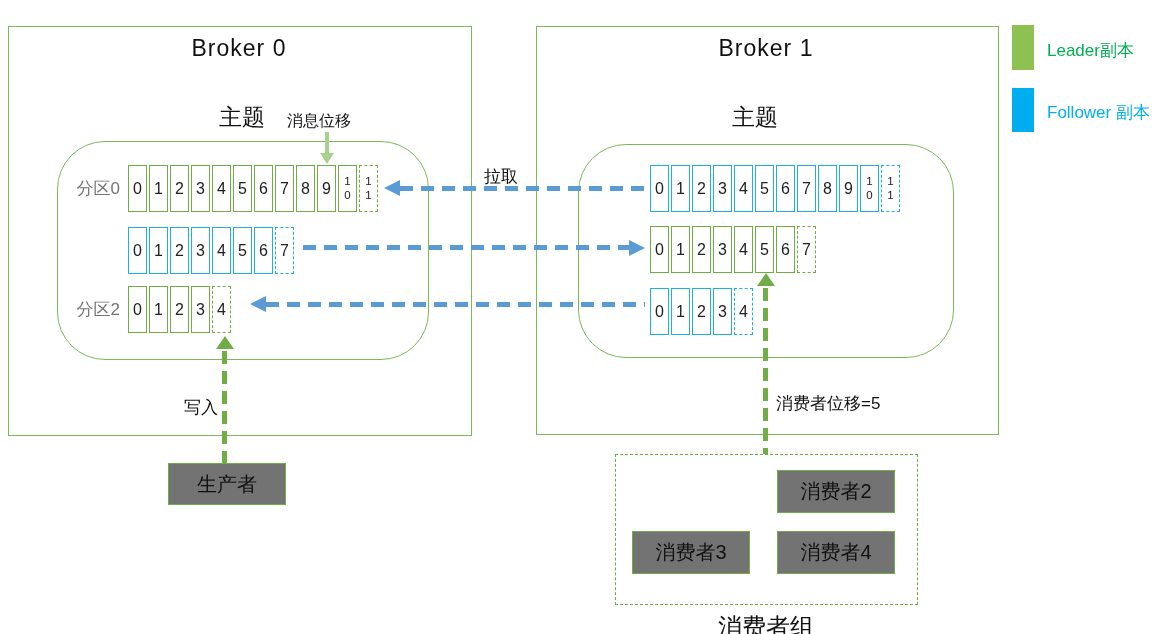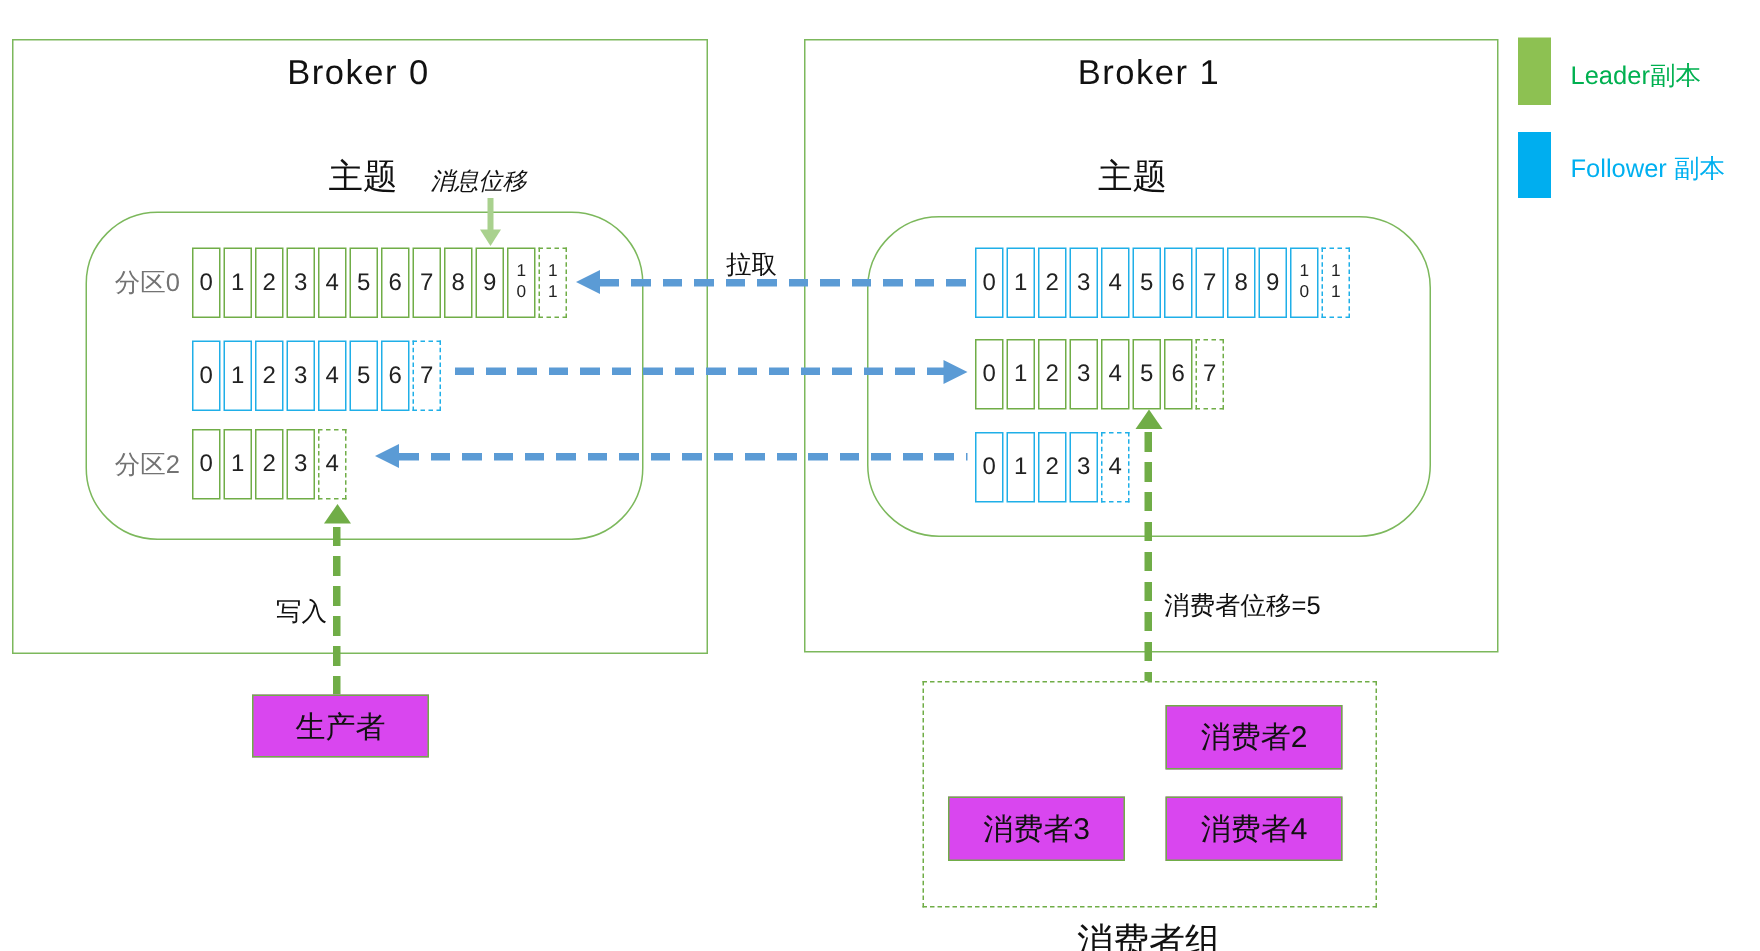--- a/index.html
+++ b/index.html
@@ -38,21 +38,21 @@
   .vdash-green{width:5px;background:repeating-linear-gradient(to bottom,#70AD47 0 13px,transparent 13px 20px);}
   .vline-lightgreen{width:4px;background:#A9D18E;}
 
   
   .ah-left{width:0;height:0;border-top:8px solid transparent;border-bottom:8px solid transparent;border-right:16px solid #5B9BD5;}
   .ah-right{width:0;height:0;border-top:8px solid transparent;border-bottom:8px solid transparent;border-left:16px solid #5B9BD5;}
   .ah-up-green{width:0;height:0;border-left:9px solid transparent;border-right:9px solid transparent;border-bottom:13px solid #70AD47;}
   .ah-down-lightgreen{width:0;height:0;border-left:7px solid transparent;border-right:7px solid transparent;border-top:11px solid #A9D18E;}
 
   
-  .node-box{border:1.6px solid #70AD47;background:#d946ef;display:flex;align-items:center;justify-content:center;font-size:20px;color:#111;}
+  .node-box{border:1.6px solid #70AD47;background:#737373;display:flex;align-items:center;justify-content:center;font-size:20px;color:#111;}
   .group-box{border:1.4px dashed #70AD47;background:#fff;}
   .group-label{font-size:24px;color:#111;text-align:center;}
 
   
   .swatch{display:block;}
   .swatch.leader{background:#8DC152;}
   .swatch.follower{background:#00AEEF;}
   .legend-text{font-size:17px;white-space:nowrap;}
   .legend-text.leader{color:#00B050;}
   .legend-text.follower{color:#00B0F0;}
@@ -60,21 +60,21 @@
 </head>
 <body>
 
 <div id="canvas">
 
   <div class="abs broker-box" style="left:8px;top:15px;width:462px;height:408px;"></div>
   <div class="abs broker-title" style="left:89px;top:24px;width:300px;">Broker 0</div>
   <div class="abs topic-box" style="left:57px;top:130px;width:370px;height:217px;"></div>
   <div class="abs topic-label" style="left:92px;top:91px;width:300px;">主题</div>
 
-  <div class="abs note-sm" style="left:287px;top:100px;font-style:italic;">消息位移</div>
+  <div class="abs note-sm" style="left:287px;top:100px;">消息位移</div>
   <div class="abs vline-lightgreen" style="left:325px;top:121px;height:22px;"></div>
   <div class="abs ah-down-lightgreen" style="left:320px;top:142px;"></div>
 
   <div class="abs prow-label" style="left:48px;top:154px;width:72px;">分区0</div>
   <div class="abs prow-label" style="left:48px;top:275px;width:72px;">分区2</div>
 
   <div class="abs prow" style="left:128px;top:154px;">
       <div class="cell leader">0</div>
       <div class="cell leader">1</div>
       <div class="cell leader">2</div>

